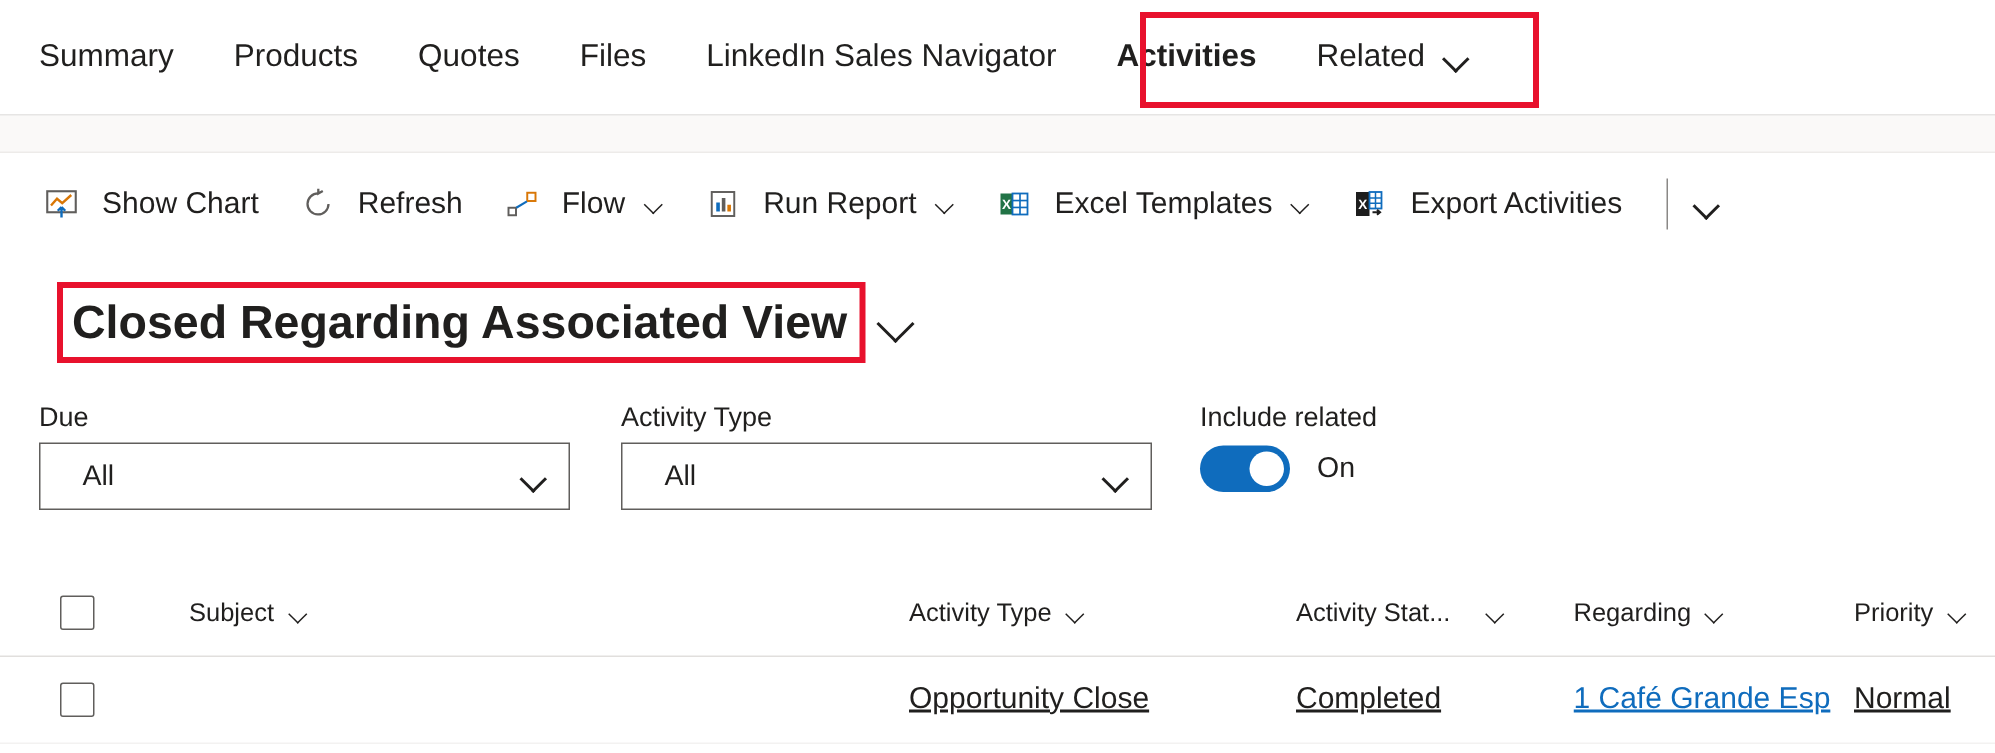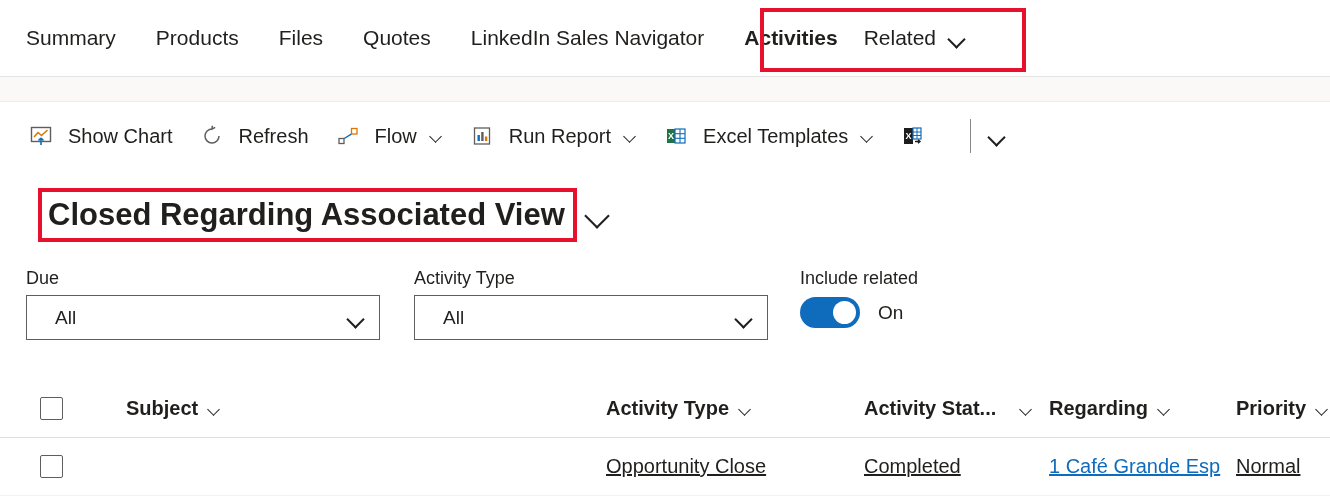--- a/index.html
+++ b/index.html
@@ -244,22 +244,22 @@
     border: 1px solid #605e5c;
     border-radius: 2px;
     background: #ffffff;
     box-sizing: border-box;
     cursor: pointer;
   }
   .colhead {
     display: flex;
     align-items: center;
     gap: 10px;
-    font-size: 20px;
-    font-weight: bold;
+    font-size: 17px;
+    font-weight: normal;
     color: #201f1e;
     cursor: pointer;
     white-space: nowrap;
   }
   .cell {
     font-size: 20px;
     color: #201f1e;
     white-space: nowrap;
     overflow: hidden;
     text-decoration: underline;
@@ -270,24 +270,24 @@
   .col-status    { width: 185px; flex: none; gap: 24px; }
   .col-regarding { width: 187px; flex: none; }
   .col-priority  { width: 130px; flex: none; }
 </style>
 </head>
 <body>
 
 <div class="tabstrip">
   <div class="tab">Summary</div>
   <div class="tab">Products</div>
+  <div class="tab">Quotes</div>
   <div class="tab">Files</div>
-  <div class="tab">Quotes</div>
   <div class="tab">LinkedIn Sales Navigator</div>
-  <div class="tab selected" style="margin-right:26px;">Activities</div>
+  <div class="tab selected" style="margin-right:40px;">Activities</div>
   <div class="tab-related">
     <span>Related</span>
     <span class="chev"></span>
   </div>
 </div>
 
 <div class="redbox" id="redbox-tabs"></div>
 
 <div class="greyband"></div>
 
@@ -359,20 +359,21 @@
       <svg width="24" height="24" viewBox="0 0 24 24">
         <rect x="3" y="4" width="9" height="16" fill="#1d1d1d"></rect>
         <text x="7.5" y="15" font-size="9" fill="#ffffff" text-anchor="middle" font-family="Liberation Sans, sans-serif" font-weight="bold">X</text>
         <rect x="12" y="4" width="8" height="11" fill="none" stroke="#0f6cbd" stroke-width="1.2"></rect>
         <line x1="12" y1="8" x2="20" y2="8" stroke="#0f6cbd" stroke-width="1"></line>
         <line x1="12" y1="11.5" x2="20" y2="11.5" stroke="#0f6cbd" stroke-width="1"></line>
         <line x1="16" y1="4" x2="16" y2="15" stroke="#0f6cbd" stroke-width="1"></line>
         <path d="M14 17.5 L19 17.5 M17 15.8 L19 17.5 L17 19.2" fill="none" stroke="#1d1d1d" stroke-width="1.4"></path>
       </svg>
     </span>
+    <span class="cmd-label">Export Activities</span>
   </div>
 
   <div class="cmd-sep"></div>
 
   <div class="cmd-overflow">
     <span class="chev"></span>
   </div>
 </div>
 
 <div class="viewselect">

